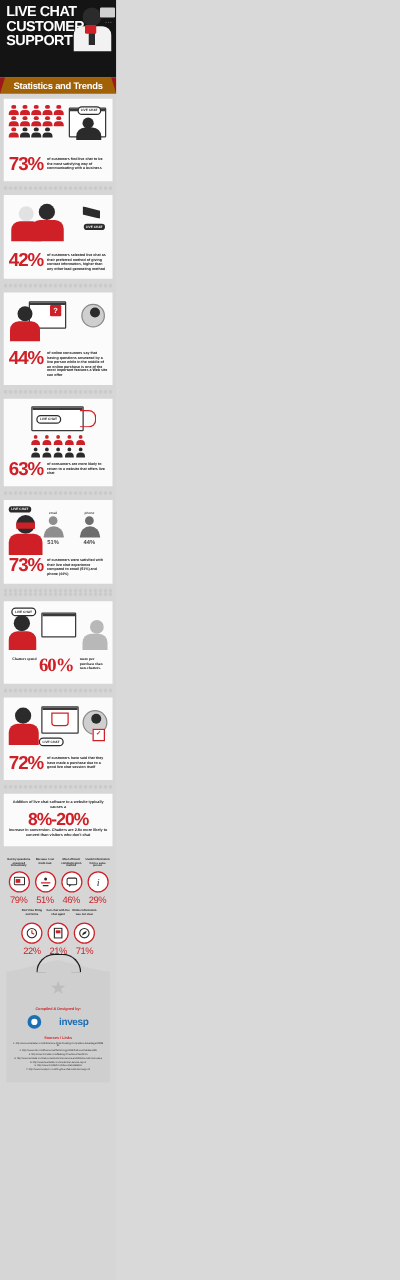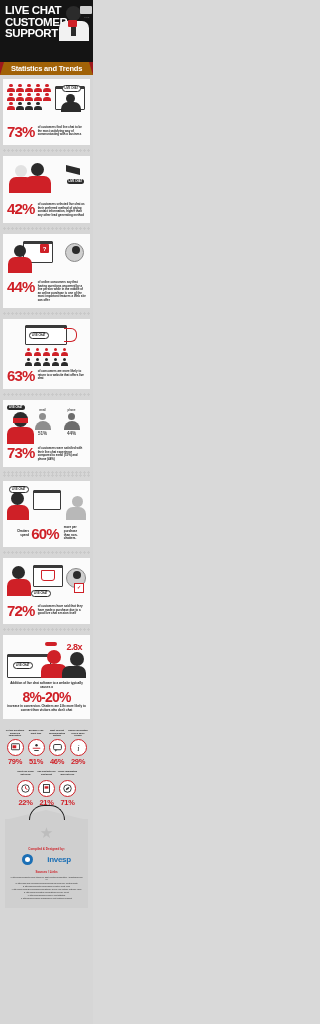--- a/index.html
+++ b/index.html
@@ -102,21 +102,21 @@
   .compare{display:flex;justify-content:space-around;align-items:flex-end;}
   .cmp{text-align:center;width:26px;}
   .cmp .lbl{font-size:2.6px;font-weight:bold;color:#4a4a4a;margin-bottom:1px;}
   .cmp .val{font-size:4.6px;font-weight:bold;color:#4a4a4a;margin-top:1px;}
   .cmp-fig{width:16px;height:17px;margin:0 auto;position:relative;}
   .cmp-fig .h{position:absolute;left:4.5px;top:0;width:7px;height:7px;border-radius:50%;background:#8e8e8e;}
   .cmp-fig .b{position:absolute;left:0;top:8px;width:16px;height:9px;border-radius:8px 8px 0 0;background:#8e8e8e;}
   .cmp-fig.dk .h,.cmp-fig.dk .b{background:#6d6d6d;}
 
   
-  .row60{display:flex;align-items:center;justify-content:center;gap:2px;}
+  .row60{display:flex;justify-content:center;gap:2px;font-family:Liberation Serif, serif;}
   .row60 .side{font-size:3px;line-height:3.6px;font-weight:bold;color:#1a1a1a;width:20px;}
   .row60 .side.r{text-align:left;}
   .row60 .side.l{text-align:right;}
 
   
   .x28{
     color:#cf2027;font-weight:bold;font-size:9px;text-align:right;
     position:absolute;right:4px;top:2px;letter-spacing:-0.5px;
   }
   .centertxt{font-size:3px;line-height:3.7px;font-weight:bold;color:#1a1a1a;text-align:center;}
@@ -132,21 +132,21 @@
     font-size:8.5px;line-height:9.5px;letter-spacing:-0.3px;
   }
   .rgrid{display:flex;justify-content:center;gap:1px;margin-bottom:4px;}
   .ritem{width:20px;text-align:center;}
   .ritem .rlabel{font-size:2.2px;line-height:2.8px;font-weight:bold;color:#1a1a1a;height:9px;}
   .circle{
     width:15px;height:15px;border-radius:50%;border:1.2px solid #cf2027;background:#fff;
     margin:1px auto 1px auto;position:relative;display:flex;align-items:center;justify-content:center;
   }
   .circle svg{display:block;}
-  .ritem .rval{color:#cf2027;font-weight:bold;font-size:7.5px;letter-spacing:-0.4px;}
+  .ritem .rval{color:#cf2027;font-weight:normal;font-size:7.5px;letter-spacing:-0.4px;}
 
   
   .footer{position:relative;background:#d6d6d6;padding-bottom:6px;}
   .ribbon{
     position:relative;width:83px;margin:0 auto;background:#cfcfcf;
     padding:16px 5px 8px 5px;box-sizing:border-box;
   }
   .ribbon:before{
     content:"";position:absolute;left:0;top:-9px;width:0;height:0;
     border-left:41.5px solid transparent;border-right:41.5px solid transparent;
@@ -441,32 +441,20 @@
       <div class="chatbub light" style="left:24px;top:27px;">LIVE CHAT</div>
     </div>
     <div class="statrow">
       <div class="bignum">72%</div>
       <div class="desc">of customers have said that they have made a purchase due to a good live chat session itself</div>
     </div>
   </div>
   <div class="perf"></div>
 
   <div class="card">
-    <div class="illus" style="height:40px;">
-      <div class="x28">2.8x</div>
-      <div class="monitor" style="left:0px;top:14px;width:42px;height:22px;">
-          <div class="bar"></div>
-        </div>
-      <div class="chatbub light" style="left:6px;top:22px;">LIVE CHAT</div>
-      <div class="fig head" style="left:40px;top:10px;width:14px;height:14px;background:#cf2027;"></div>
-      <div class="fig body" style="left:34px;top:24px;width:26px;height:14px;background:#cf2027;"></div>
-      <div class="fig head" style="right:2px;top:12px;width:14px;height:14px;background:#2b2b2b;"></div>
-      <div class="fig body" style="right:0px;top:26px;width:24px;height:12px;background:#2b2b2b;"></div>
-      <div class="chatbub red" style="left:38px;top:2px;height:4px;width:8px;"></div>
-    </div>
     <div class="centertxt">Addition of live chat software to a website typically causes a</div>
     <div class="bigrange">8%-20%</div>
     <div class="centertxt">increase in conversion. Chatters are 2.8x more likely to convert than visitors who don't chat</div>
   </div>
 
   <div class="reasons">
 
     <div class="rgrid">
       <div class="ritem">
         <div class="rlabel">Get my questions answered immediately</div>

